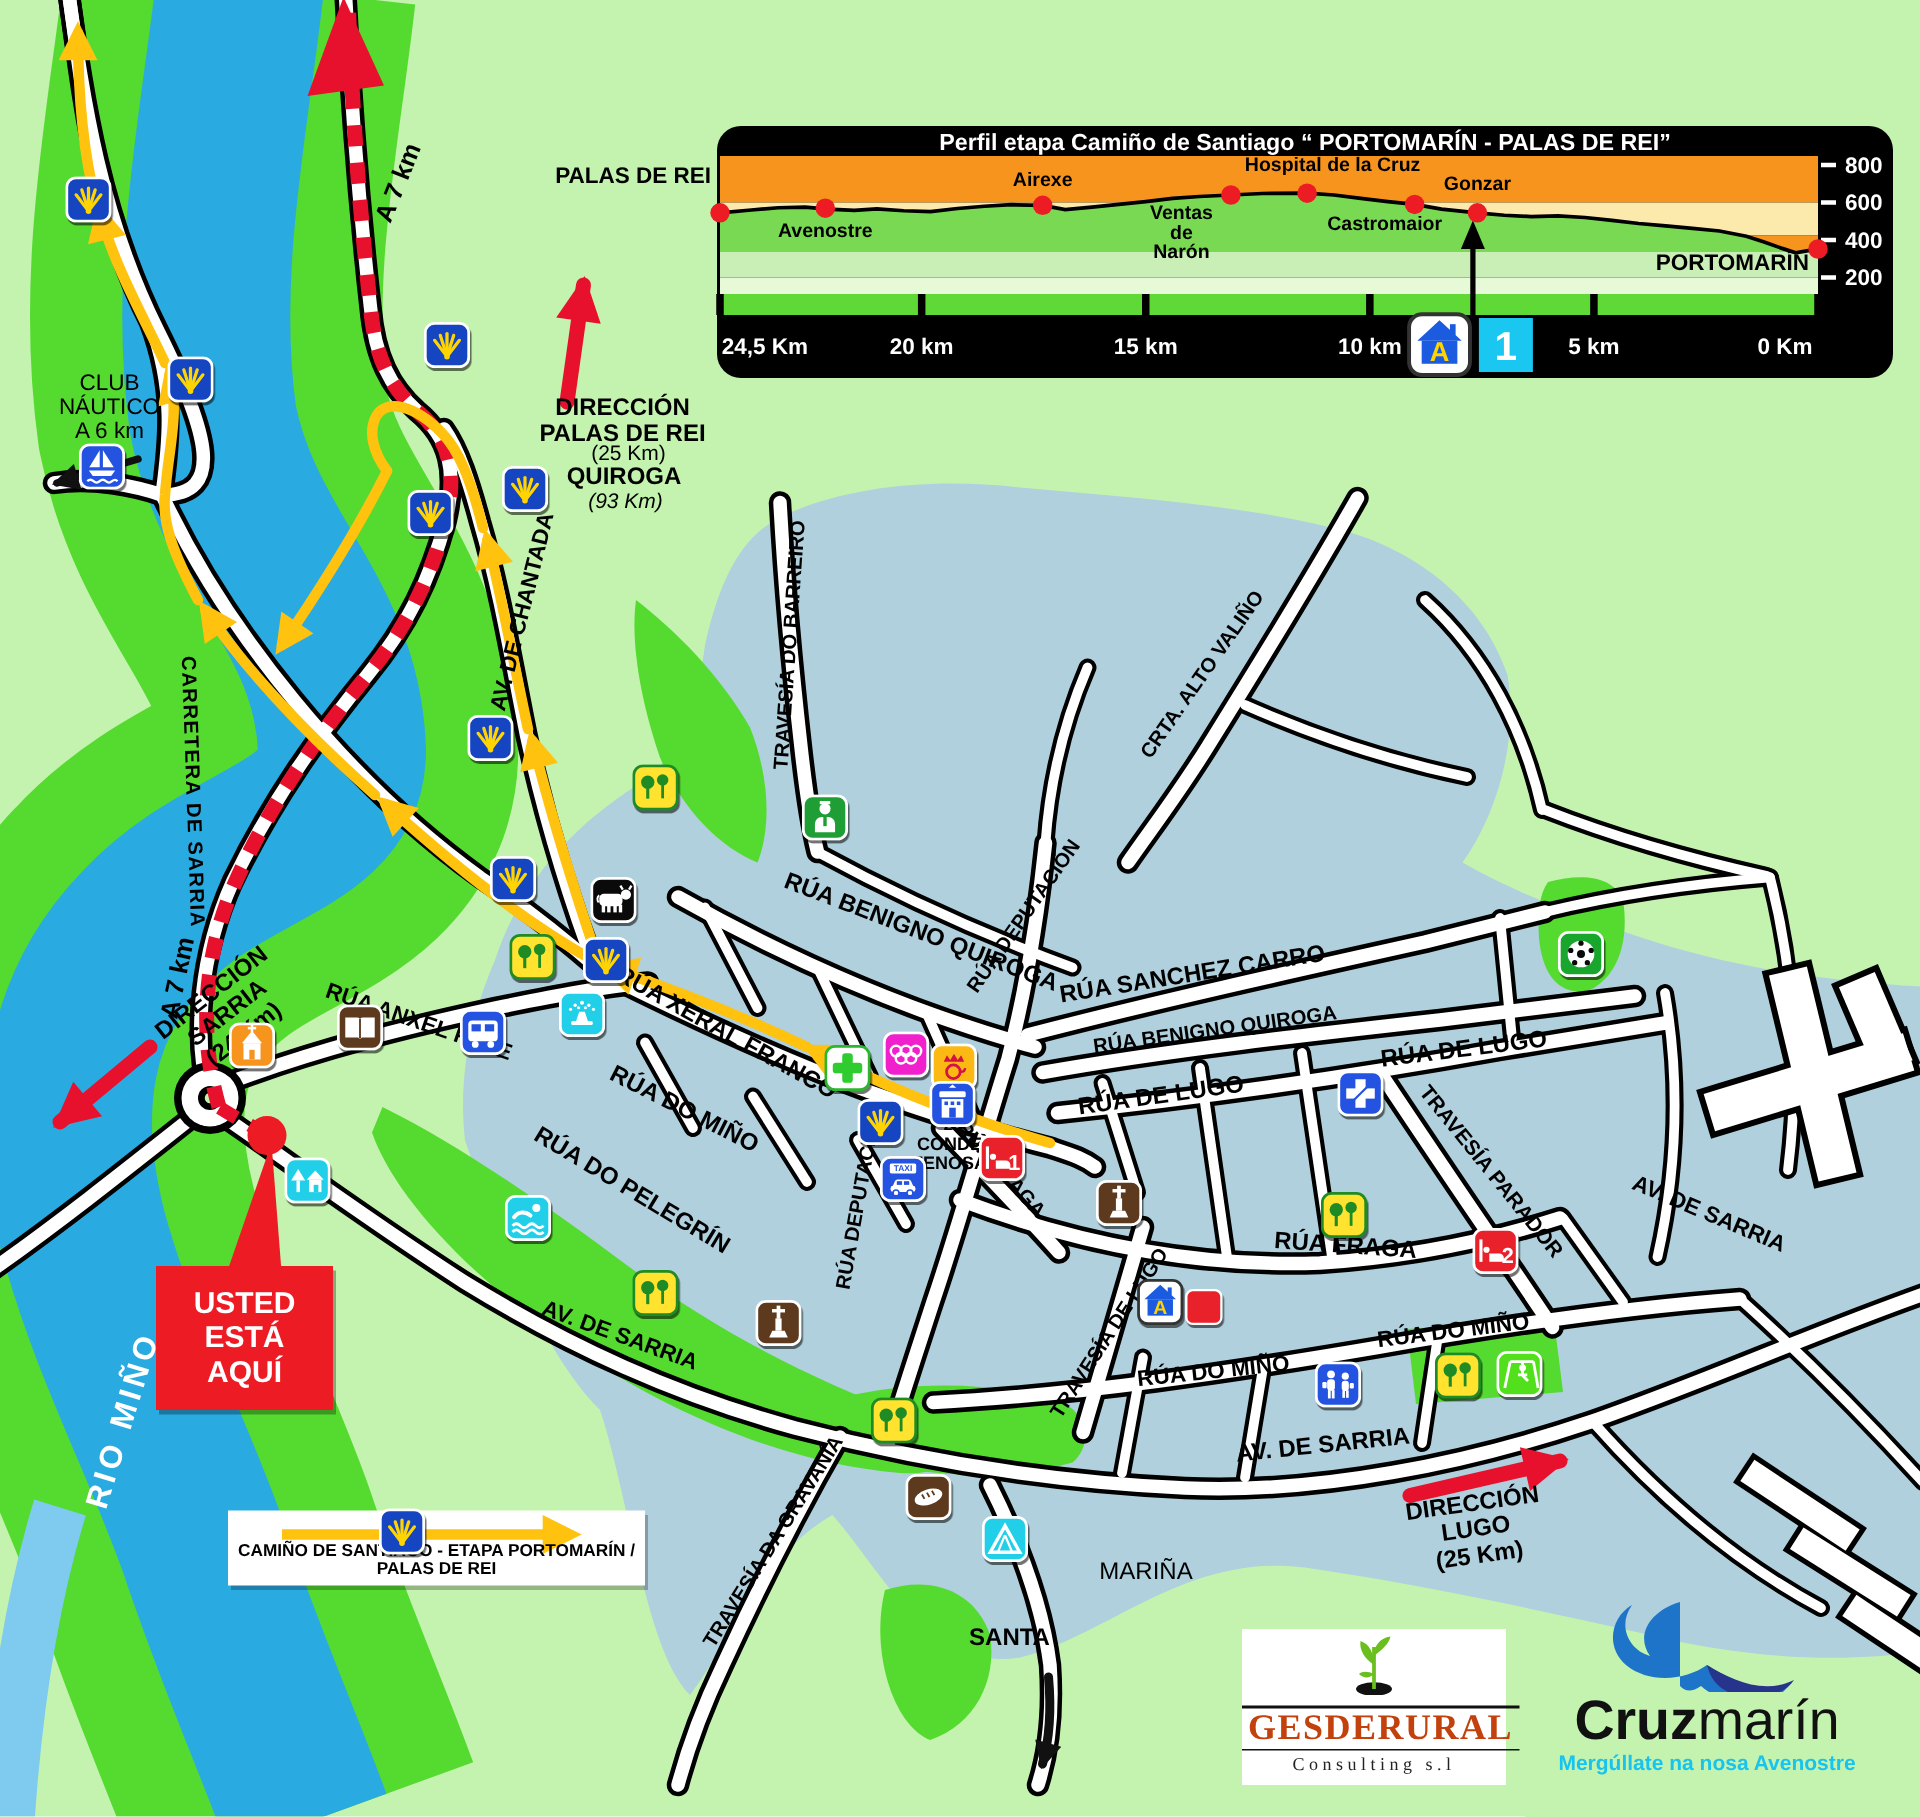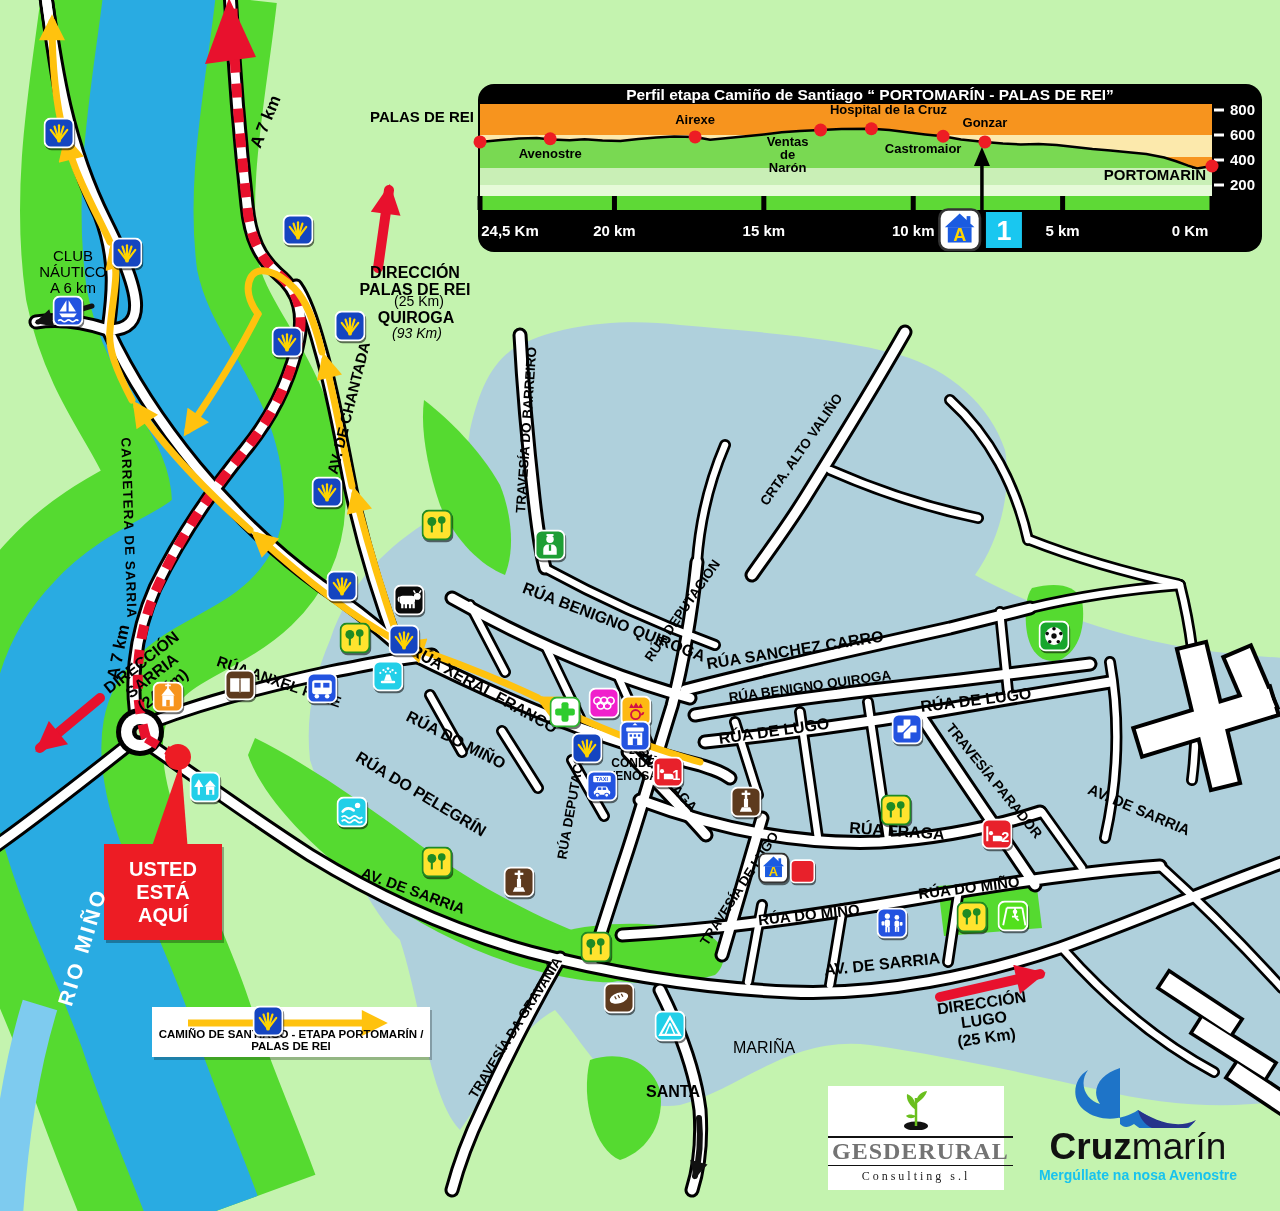--- a/index.html
+++ b/index.html
@@ -14,21 +14,21 @@
           box-shadow:2px 3px 0 rgba(0,0,0,.25);}
   #legend .ltxt{position:absolute;left:0;right:0;bottom:5px;text-align:center;
                 font-size:11.5px;font-weight:700;color:#000;}
   #usted{position:absolute;left:104px;top:844px;width:118px;height:96px;background:#ED1C24;
          color:#fff;font-weight:700;font-size:20px;text-align:center;line-height:1.15;
          display:flex;align-items:center;justify-content:center;white-space:pre-line;
          box-shadow:2px 3px 0 rgba(0,0,0,.3);}
   #gesde{position:absolute;left:828px;top:1086px;width:176px;height:104px;background:#fff;
          text-align:center;}
   #gesde .gname{font-family:"Liberation Serif","DejaVu Serif",serif;font-size:24px;font-weight:700;
-         letter-spacing:1px;color:#737373;border-top:2px solid #111;border-bottom:1px solid #111;
+         letter-spacing:1px;color:#c2410c;border-top:2px solid #111;border-bottom:1px solid #111;
          display:inline-block;padding:0 4px;margin-top:2px;}
   #gesde .gsub{font-family:"Liberation Serif","DejaVu Serif",serif;font-size:12px;letter-spacing:3px;color:#222;}
   #porto{position:absolute;left:1028px;top:1062px;width:220px;height:140px;text-align:center;}
   #porto .pname{font-size:37px;color:#111;margin-top:66px;line-height:1;}
   #porto .p1{font-weight:800;}
   #porto .p2{font-weight:400;}
   #porto .ptag{font-size:14px;font-weight:700;color:#18C3EE;margin-top:2px;}
 </style>
 </head>
 <body>

